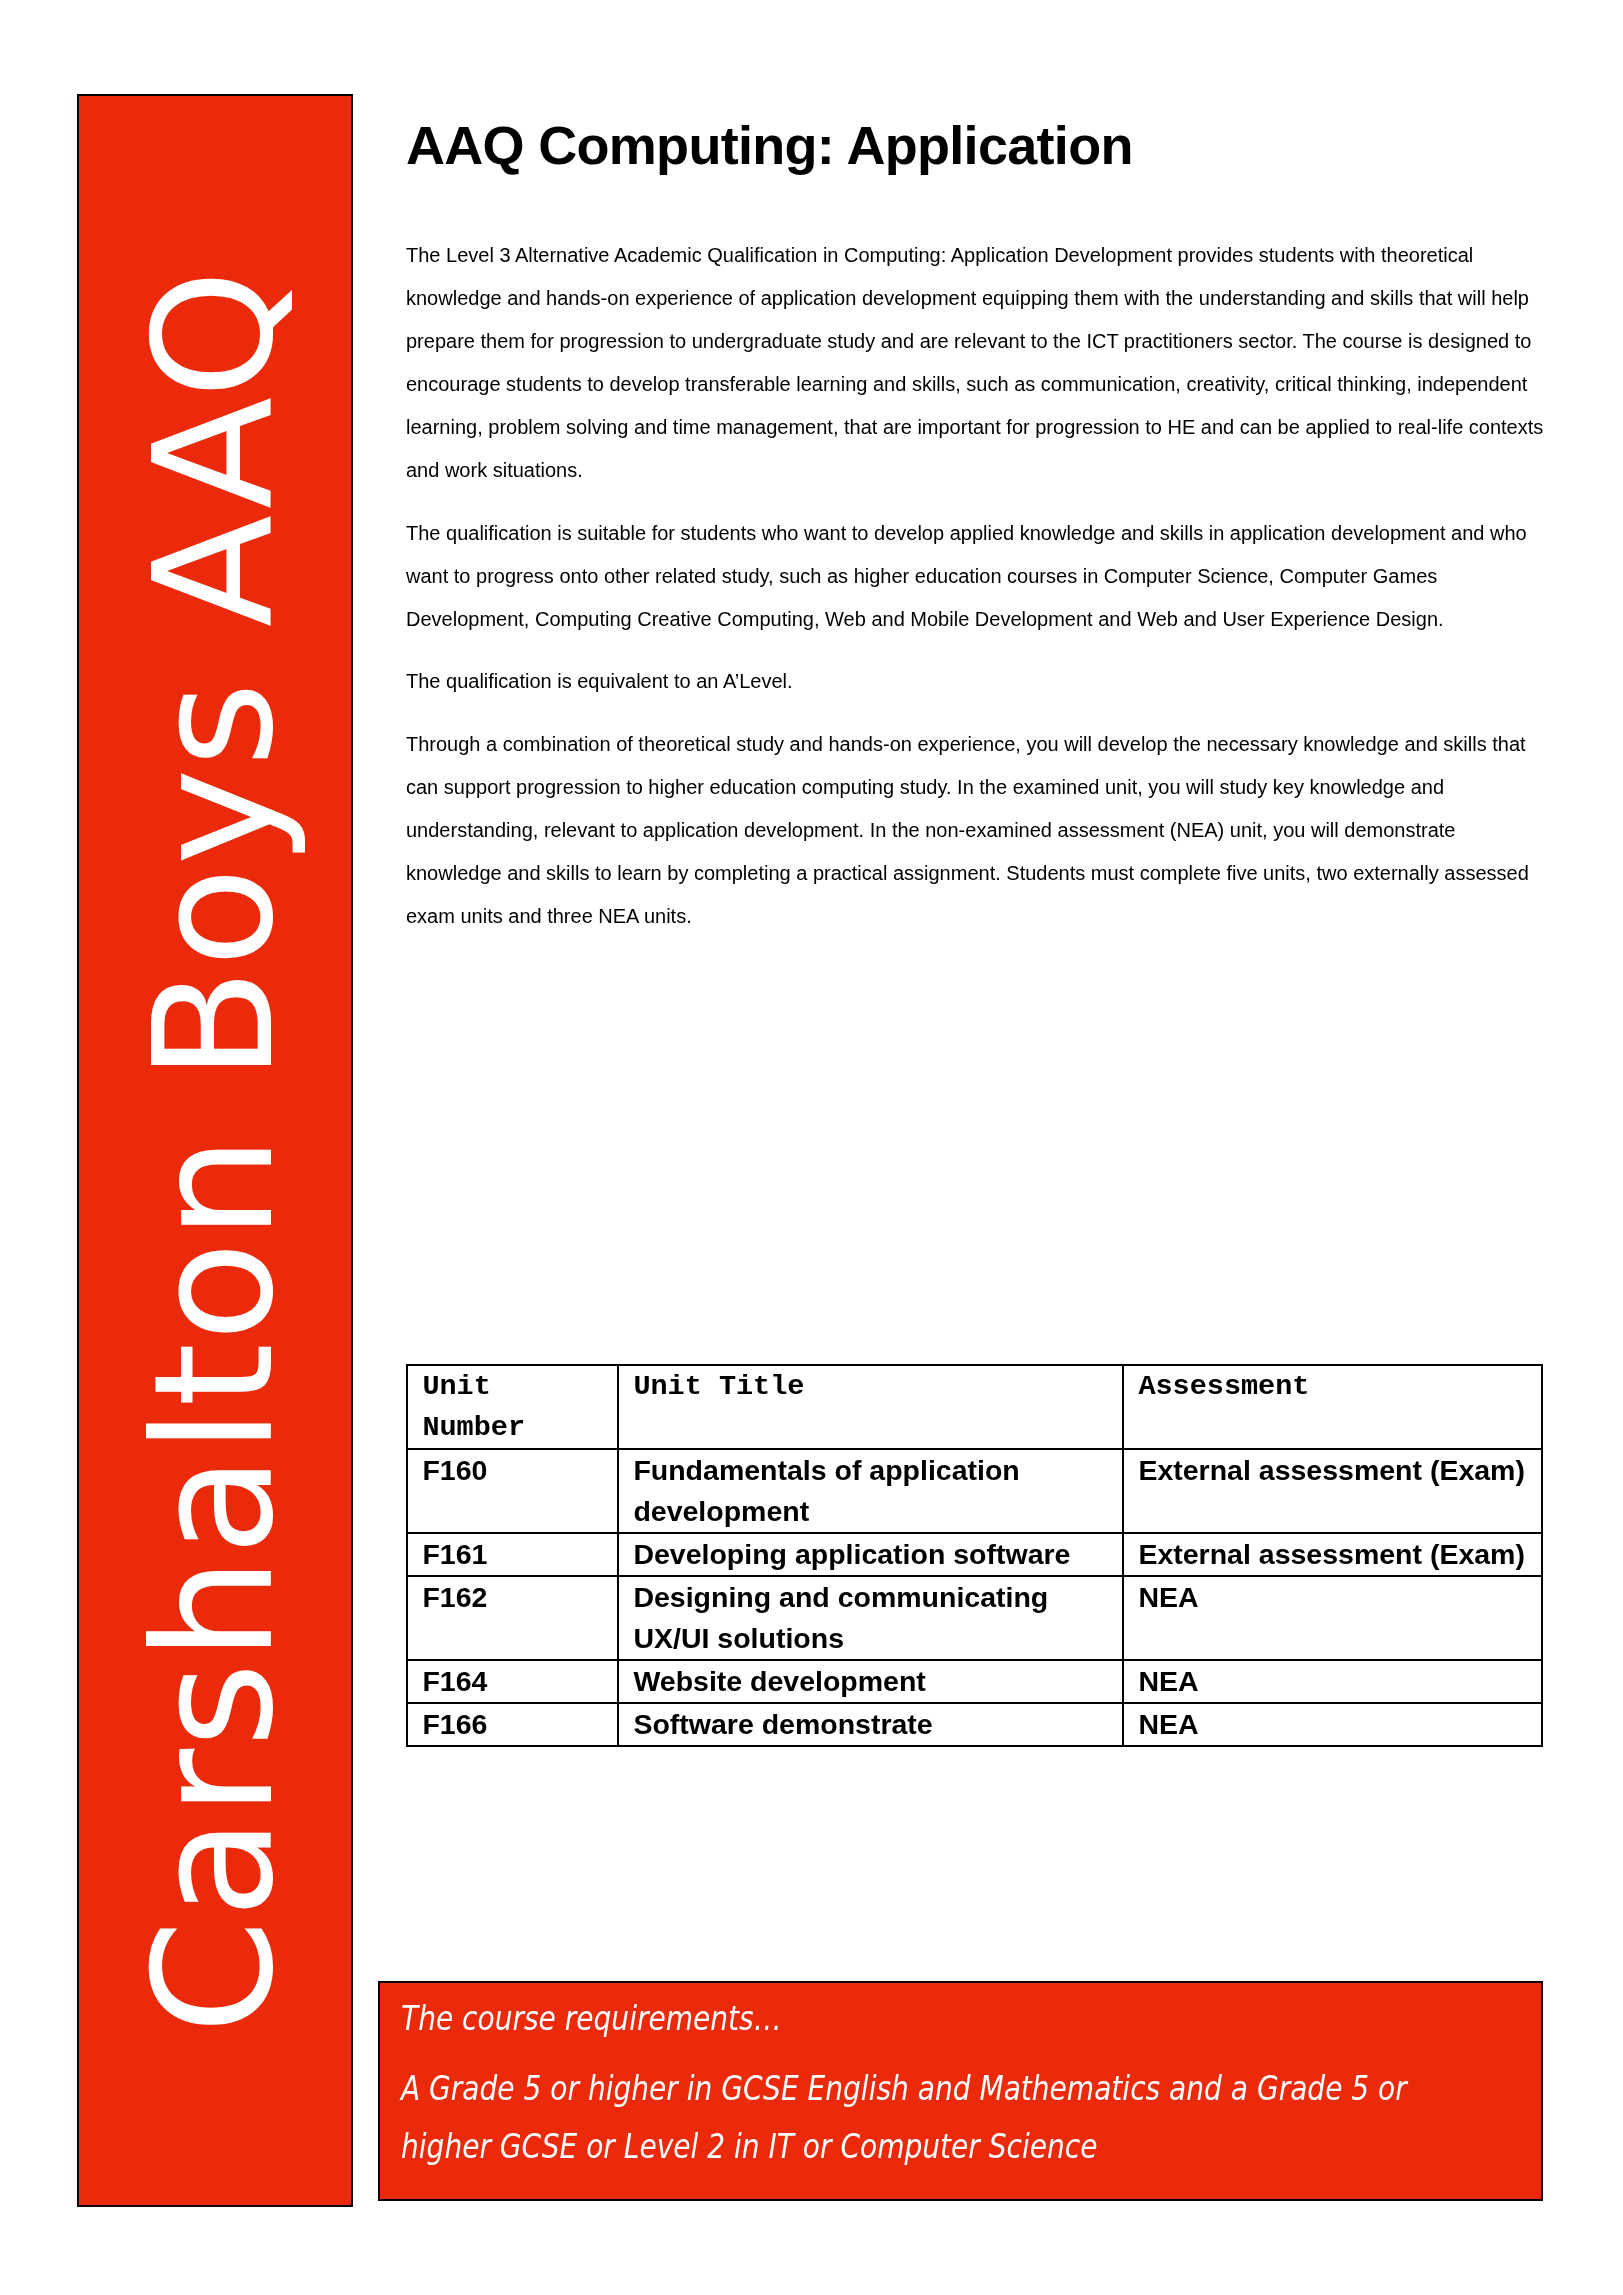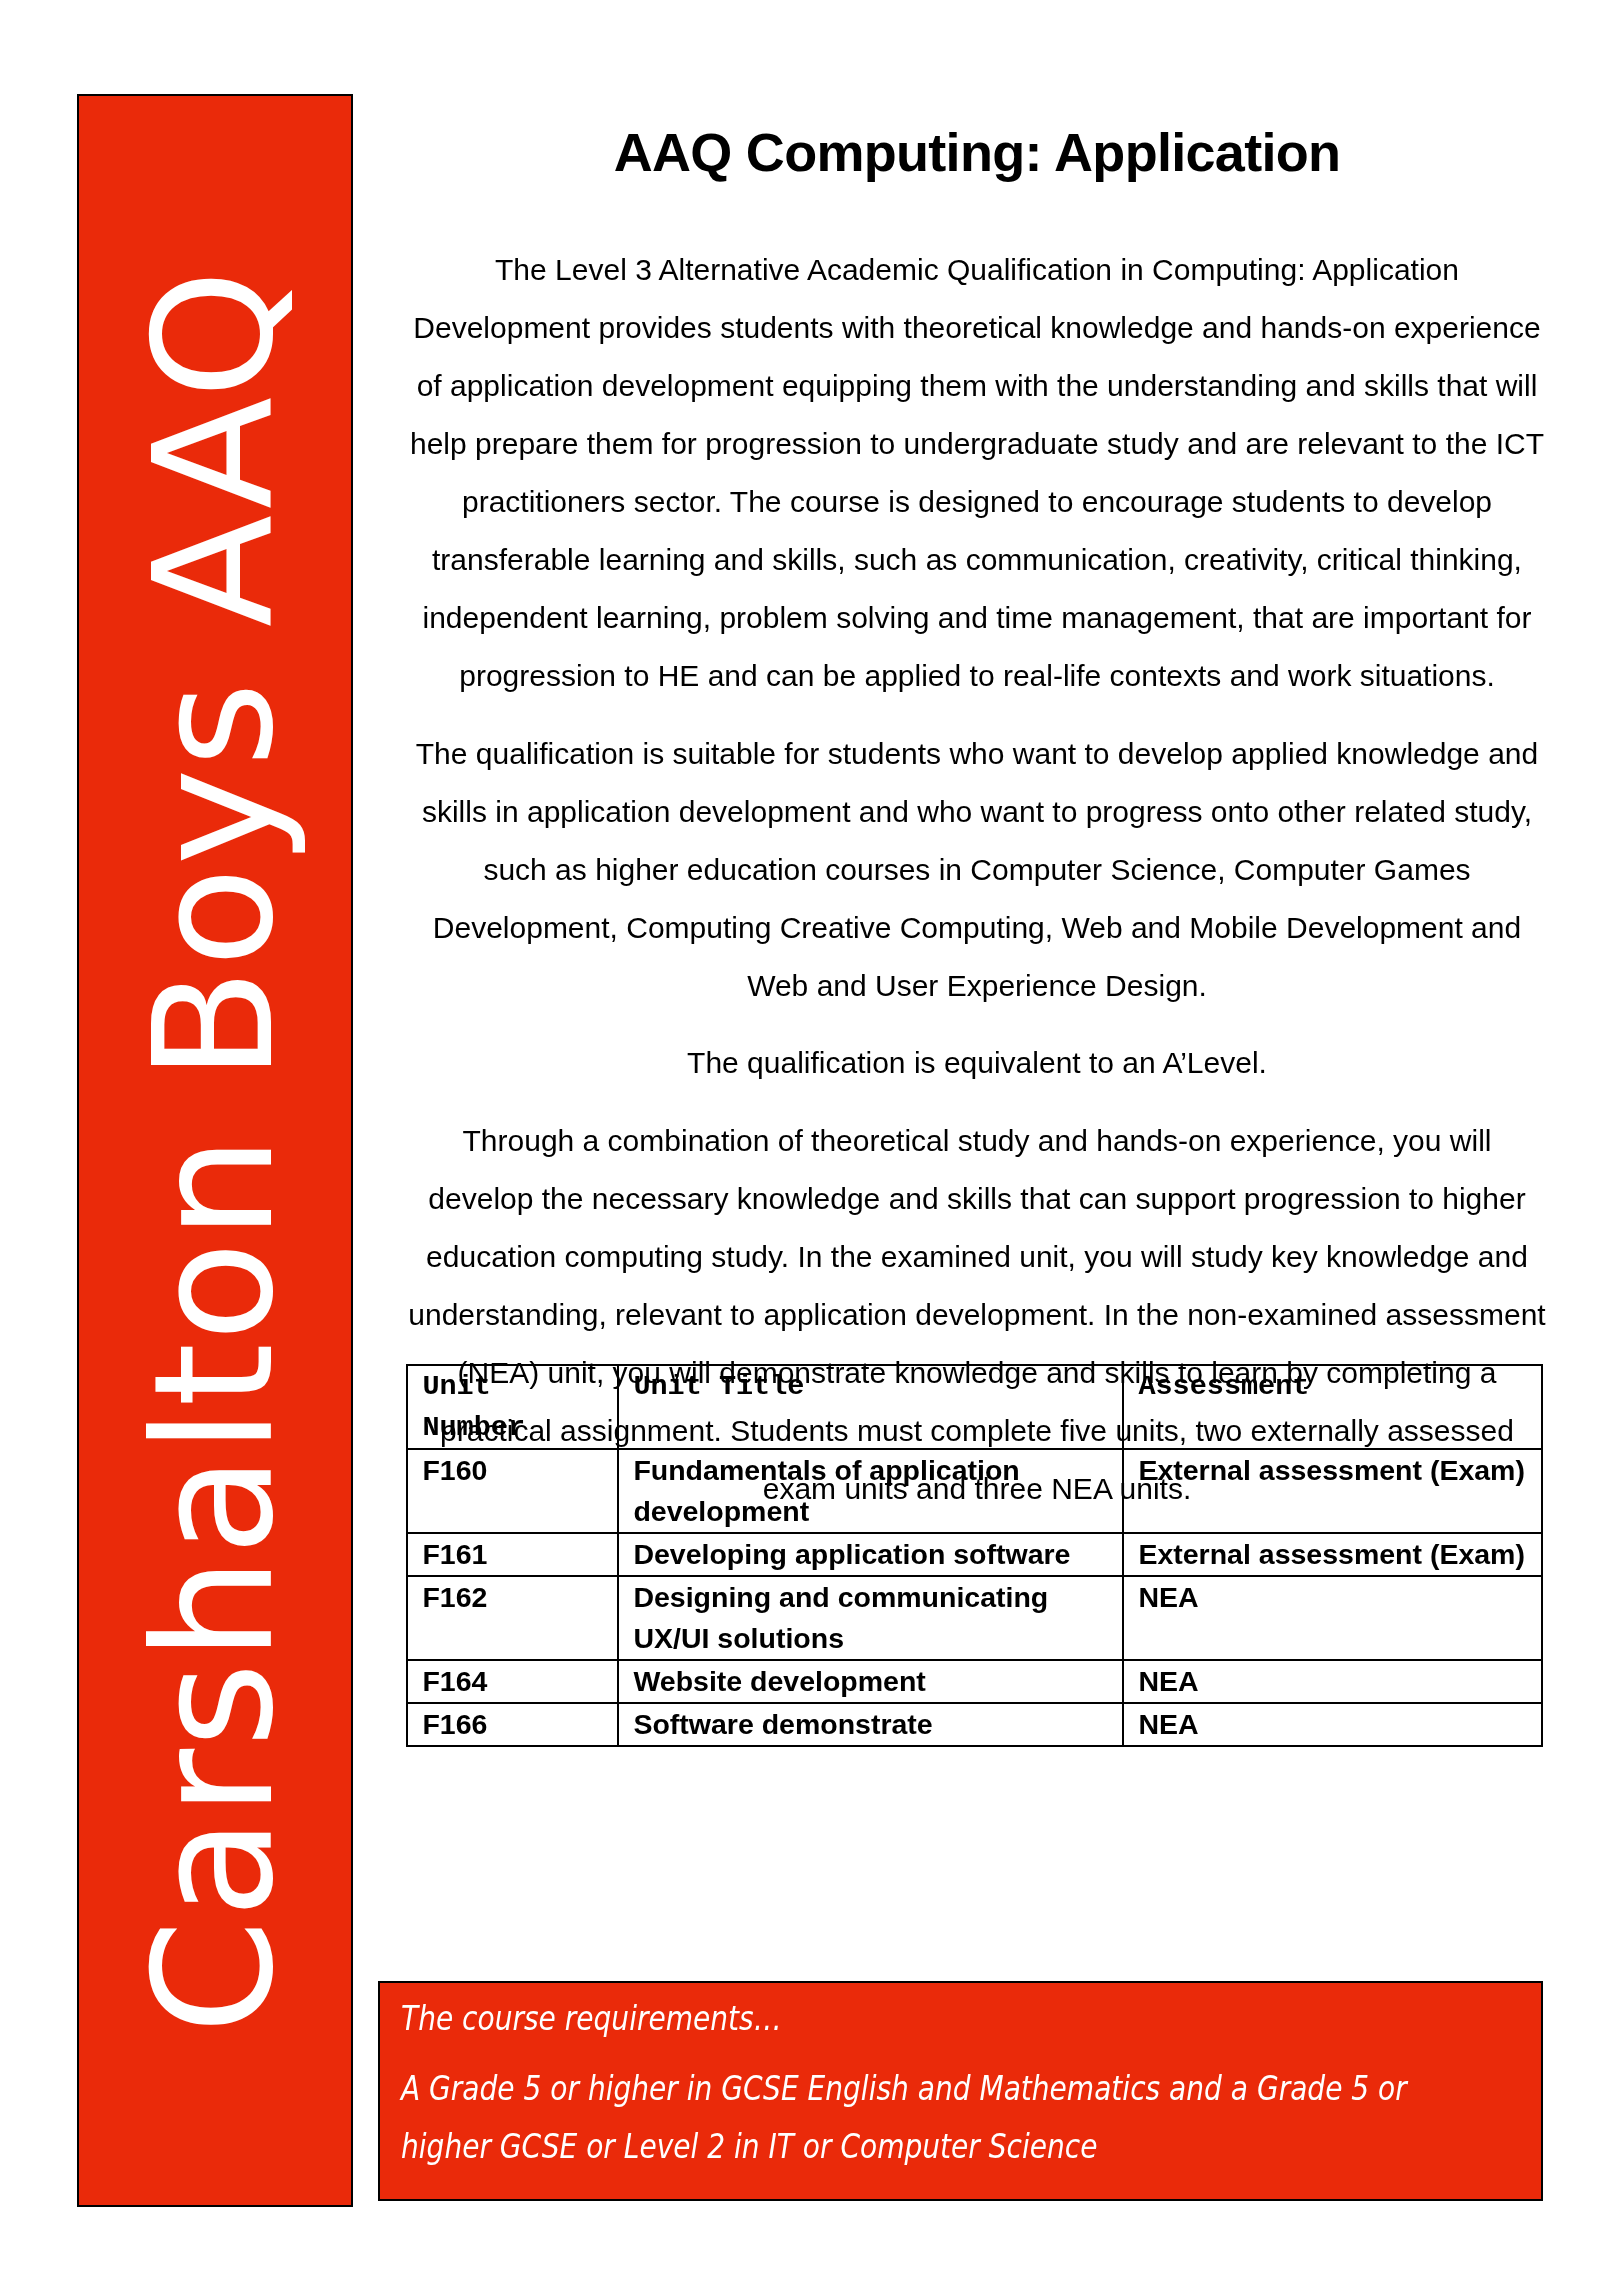--- a/index.html
+++ b/index.html
@@ -5,24 +5,24 @@
   html, body { margin: 0; padding: 0; background: #ffffff; }
   body { width: 1623px; height: 2295px; position: relative; overflow: hidden;
          font-family: "Liberation Sans", "DejaVu Sans", sans-serif; color: #000; }
   .sidebar { position: absolute; left: 77px; top: 94px; width: 276px; height: 2113px;
              background: #EA2A0A; border: 2.6px solid #000; box-sizing: border-box; }
   .sidebar-text { position: absolute; left: 50%; top: 50%;
                   transform: translate(-50%, -50%) rotate(-90deg);
                   white-space: nowrap; color: #fff;
                   font-family: "DejaVu Sans", "Liberation Sans", sans-serif;
                   font-size: 164px; font-weight: normal; letter-spacing: 1.3px; line-height: 1; }
-  .main { position: absolute; left: 406px; top: 106px; width: 1142px; text-align: center; }
+  .main { position: absolute; left: 406px; top: 99px; width: 1142px; }
   .title { font-size: 54px; font-weight: bold; line-height: 92px; margin: 0 0 0 0;
            font-family: "Liberation Sans", sans-serif; letter-spacing: -0.7px; }
-  .para { font-size: 30px; line-height: 58px; margin: 0; }
+  .para { font-size: 20px; line-height: 43px; margin: 0; }
   .p1 { margin-top: 43px; }
   .gap { margin-top: 19.6px; }
   .heading2 { font-size: 28.5px; line-height: 43px; margin-top: 19.6px; }
   .unit-table { position: absolute; left: 406px; top: 1364px; width: 1137px;
                 border-collapse: collapse; font-size: 28.5px; line-height: 41px; }
   .unit-table th, .unit-table td { border: 2px solid #000; text-align: left;
                 vertical-align: top; padding: 0 13px 0 14.4px; font-weight: bold; }
   .unit-table th { font-weight: bold; font-family: Liberation Mono, monospace; }
   .unit-table col.c1 { width: 211px; }
   .unit-table col.c2 { width: 505px; }

